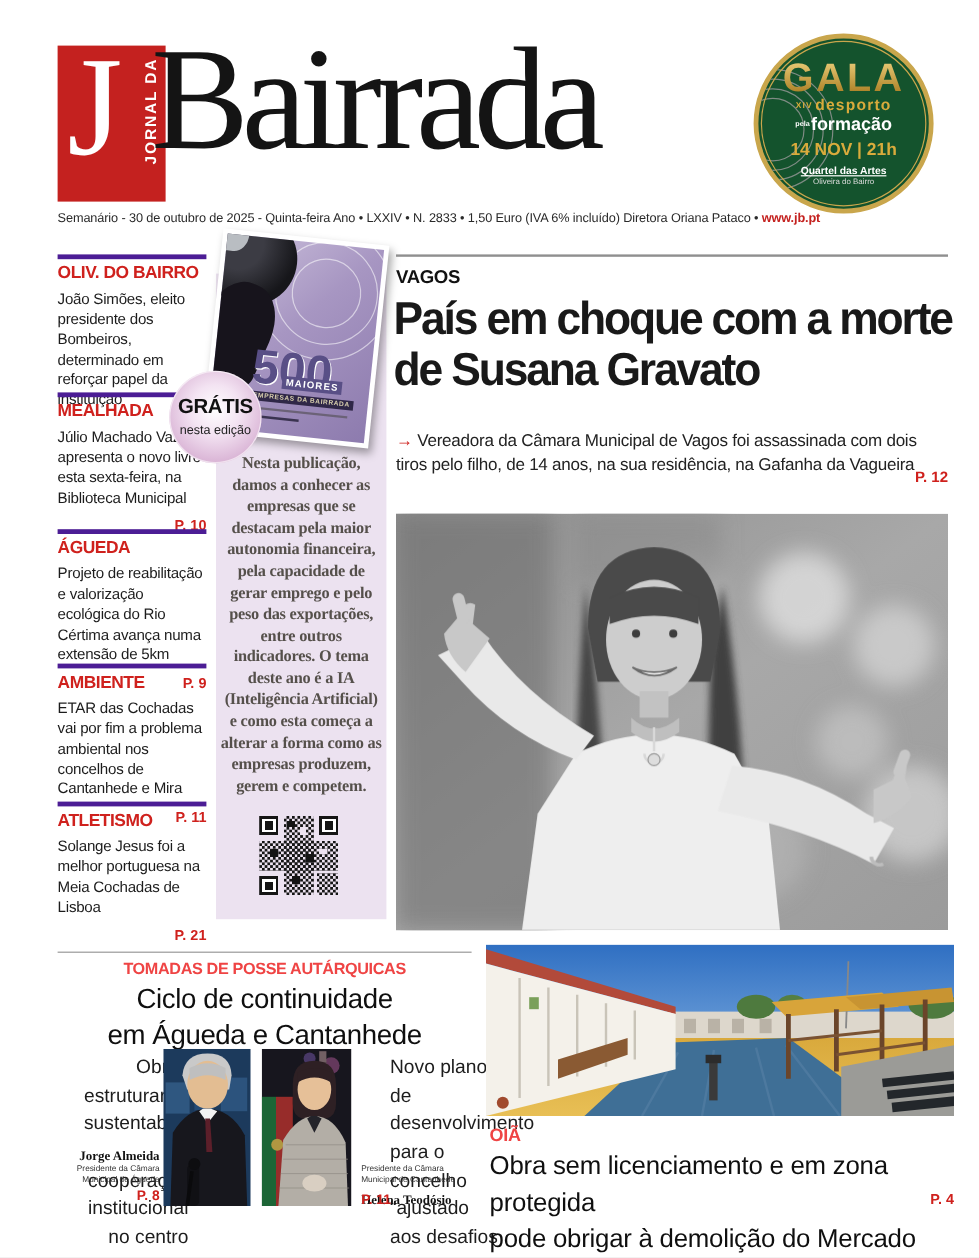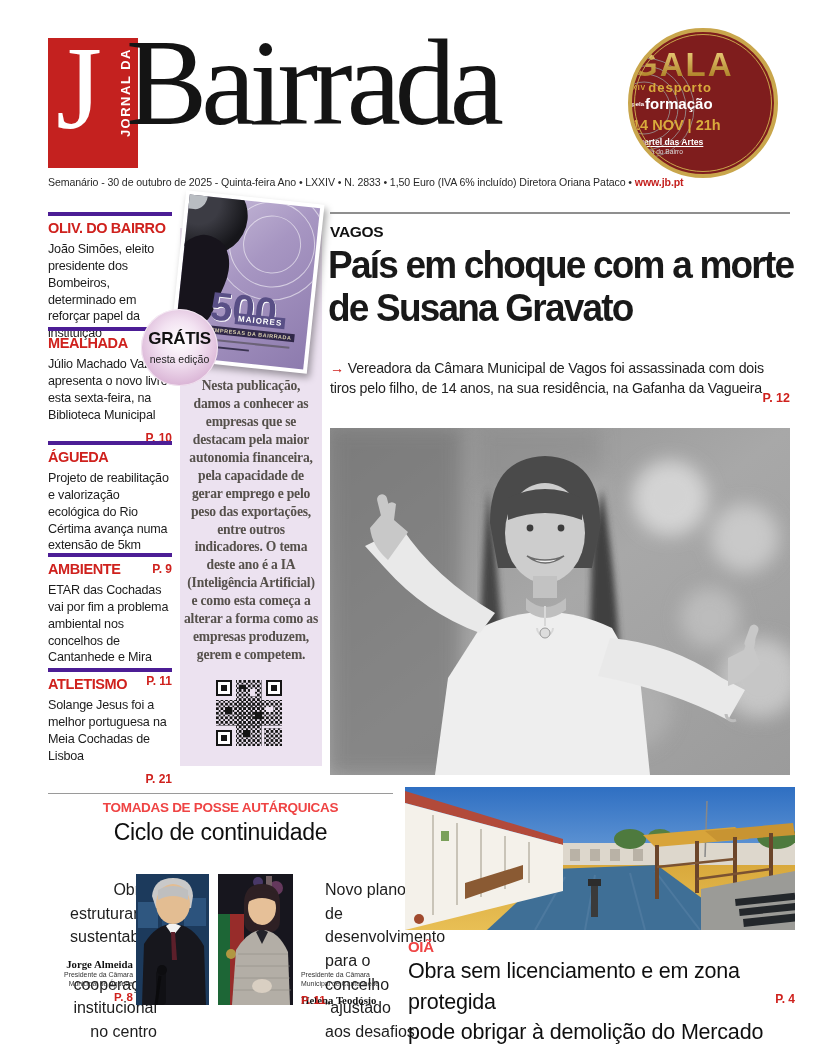--- a/index.html
+++ b/index.html
@@ -12,22 +12,22 @@
   .logo-j{position:absolute;left:8px;top:-14px;font-family:"Liberation Serif",serif;
           font-size:118px;color:#fff;line-height:130px;}
   .logo-vert{position:absolute;right:5px;top:10px;writing-mode:vertical-rl;transform:rotate(180deg);
              color:#fff;font-weight:bold;font-size:13px;letter-spacing:1.5px;}
   .mast-title{left:126px;top:22px;font-family:"Liberation Serif",serif;font-size:122px;
               line-height:1;letter-spacing:-6px;color:#141414;}
   .tagline{left:48px;top:176px;font-size:10.6px;color:#2a2a2a;letter-spacing:-0.1px;}
   .tagline .lnk{color:#c4211f;font-weight:bold;}
 
   
-  .gala{left:628px;top:28px;width:150px;height:150px;border-radius:50%;background:#7f1d1d;
-        border:4px solid #c9a64c;box-sizing:border-box;overflow:hidden;text-align:left;}
+  .gala{left:628px;top:28px;width:150px;height:150px;border-radius:50%;background:#14532d;
+        border:4px solid #c9a64c;box-sizing:border-box;overflow:hidden;text-align:center;}
   .gala::after{content:"";position:absolute;inset:2px;border:1px solid #c9a64c;border-radius:50%;}
   .gala .arcs{position:absolute;left:-6px;top:18px;}
   .g-title{margin-top:16px;font-size:33px;font-weight:bold;letter-spacing:2px;line-height:1;
            color:#d9ab3c;background:linear-gradient(#efd37f,#a5771c);-webkit-background-clip:text;
            background-clip:text;-webkit-text-fill-color:transparent;position:relative;}
   .g-row2{font-size:13px;font-weight:bold;color:#d9ab3c;letter-spacing:1px;line-height:1.1;position:relative;}
   .g-row2 .ed{font-size:7px;vertical-align:2px;margin-right:2px;color:#d9ab3c;}
   .g-row3{font-size:15px;font-weight:bold;color:#ffffff;line-height:1.15;position:relative;}
   .g-row3 .pela{font-size:6px;vertical-align:3px;margin-right:1px;}
   .g-date{font-size:14.5px;font-weight:bold;color:#d9ab3c;margin-top:5px;line-height:1.1;position:relative;}
@@ -286,20 +286,21 @@
         <rect x="417" y="196" width="9" height="24" rx="4.5" fill="#c8c8c8" transform="rotate(20 421 208)"></rect>
         <path d="M396 286 a7 7 0 0 0 10 6" stroke="#bdbdbd" stroke-width="3" fill="none"></path>
       </g>
     </svg>
   </div>
 
   <div class="abs bl-rule"></div>
   <div class="abs bl-kicker kicker">TOMADAS DE POSSE AUTÁRQUICAS</div>
   <div class="abs bl-head">
     <div>Ciclo de continuidade</div>
+    <div>em Águeda e Cantanhede</div>
   </div>
 
   <div class="abs bl-quote-l quote">Obras estruturantes, sustentabilidade e cooperação institucional no centro da agenda</div>
   <div class="abs bl-name-l person">Jorge Almeida</div>
   <div class="abs bl-title-l ptitle">Presidente da Câmara Municipal de Águeda</div>
   <div class="abs bl-page-l ppage">P. 8</div>
 
   <div class="abs photo1">
     <svg width="73" height="131" viewBox="0 0 73 131">
       <rect width="73" height="131" fill="#1c3a5c"></rect>

